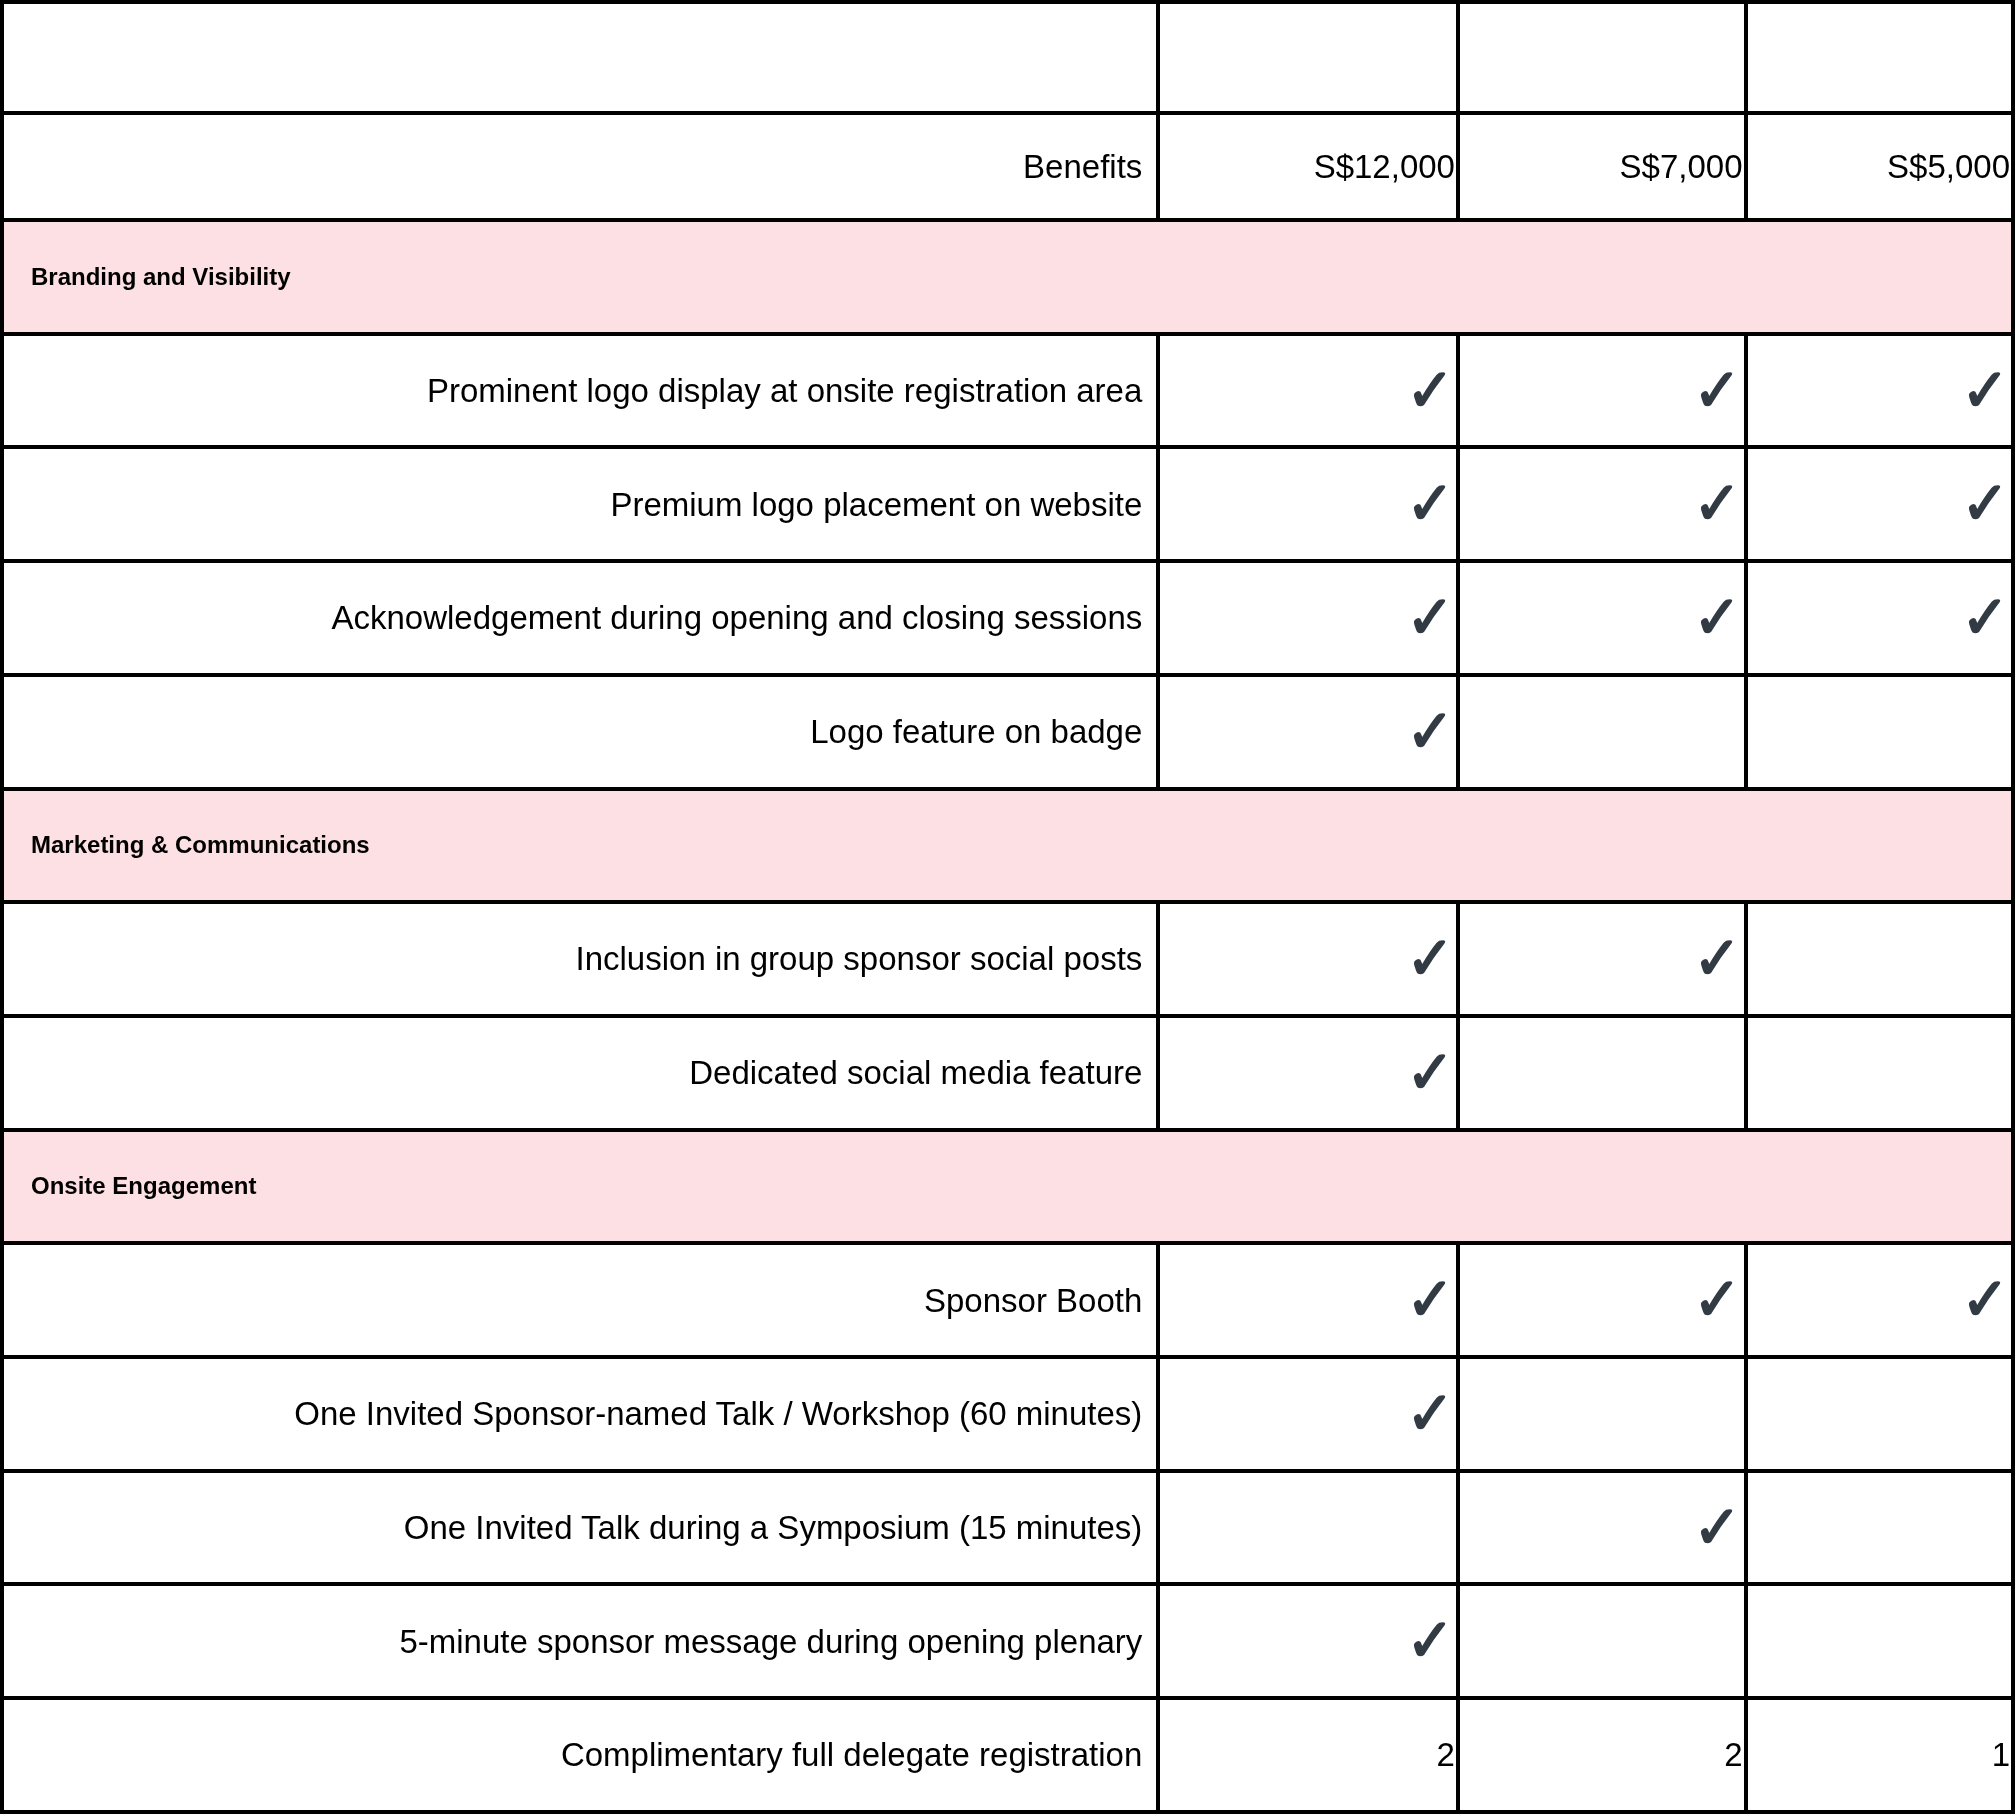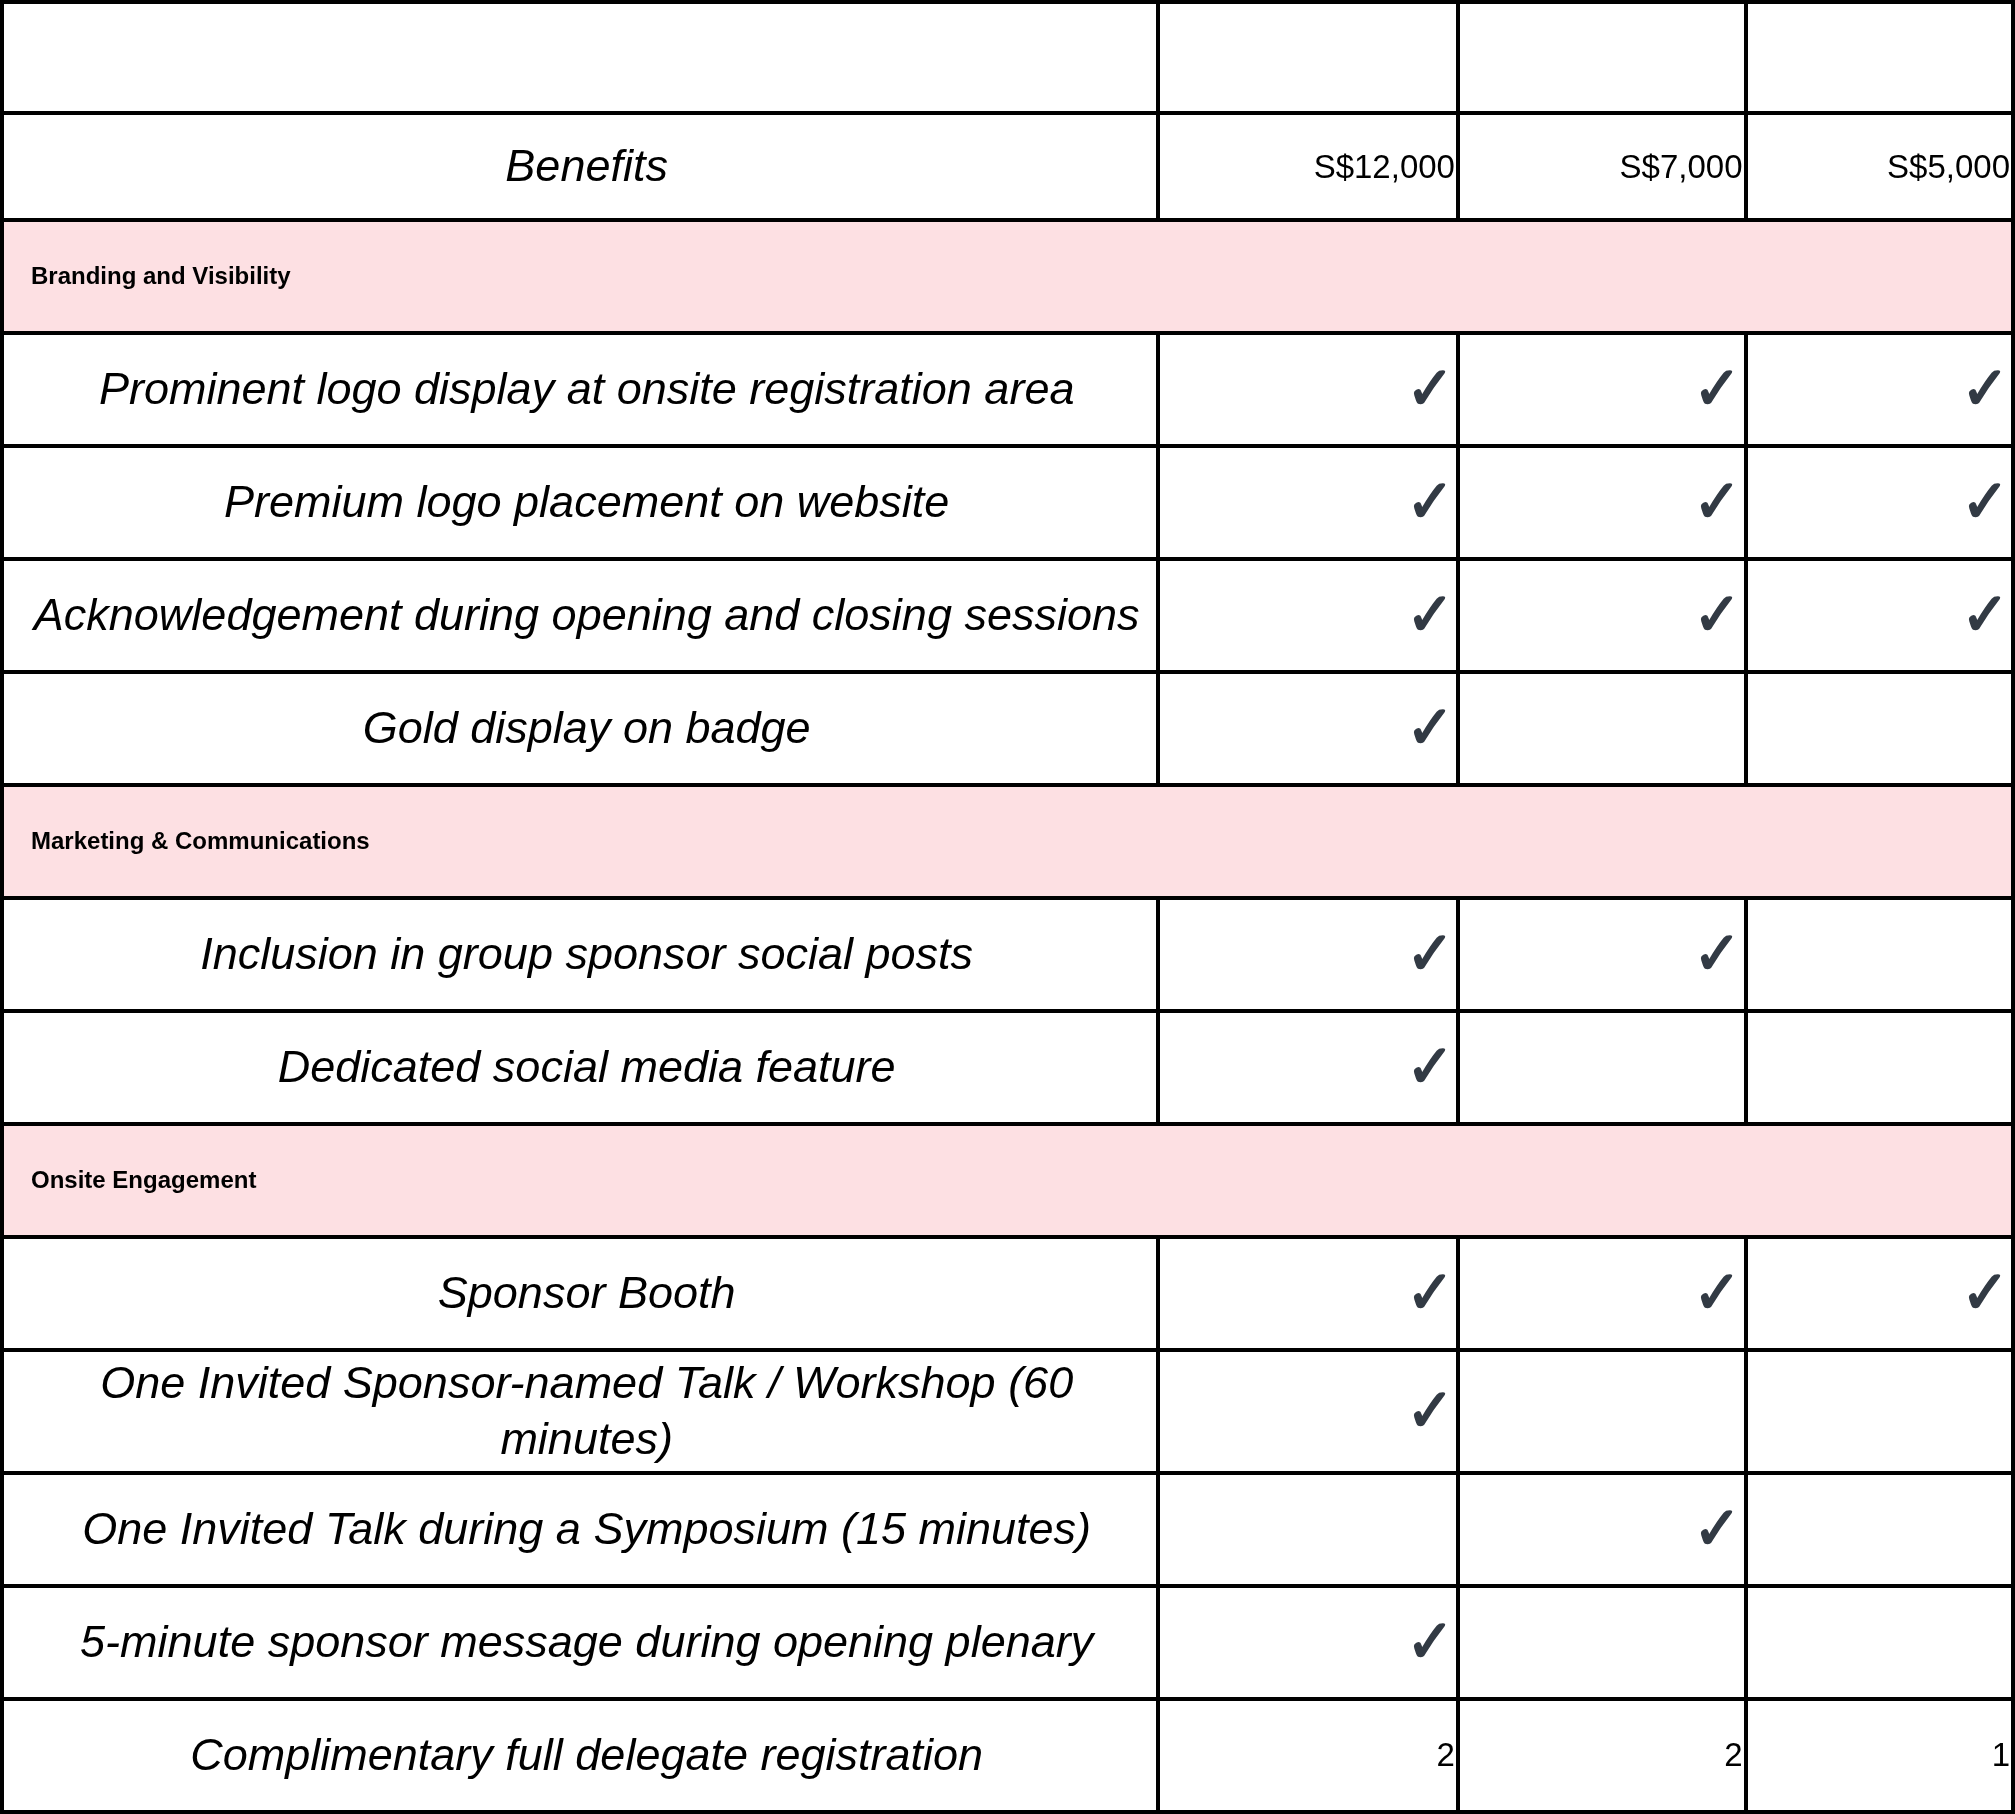--- a/index.html
+++ b/index.html
@@ -32,26 +32,25 @@
   th.tier{
     background:var(--red);
     color:#ffffff;
     font-weight:bold;
     font-size:37px;
     text-align:center;
     letter-spacing:0.4px;
   }
   td.corner{background:#ffffff;}
   td.label{
-    font-size:45px;
-    text-align:center;
+    font-size:33px;
+    text-align:right;
     padding:0 14px 0 27px;
     font-weight:400;
     line-height:1.25;
-    font-style:italic;
   }
   td.center{
     text-align:right;
     font-size:33px;
   }
   tr.section-row td{
     background:var(--pink);
     font-weight:bold;
     font-size:24px;
     text-align:left;
@@ -106,21 +105,21 @@
         <td class="center"><span class="check">✓</span></td>
         <td class="center"><span class="check">✓</span></td>
       </tr>
       <tr>
         <td class="label">Acknowledgement during opening and closing sessions</td>
         <td class="center"><span class="check">✓</span></td>
         <td class="center"><span class="check">✓</span></td>
         <td class="center"><span class="check">✓</span></td>
       </tr>
       <tr>
-        <td class="label">Gold display on badge</td>
+        <td class="label">Logo feature on badge</td>
         <td class="center"><span class="check">✓</span></td>
         <td class="center"></td>
         <td class="center"></td>
       </tr>
       <tr class="section-row">
         <td colspan="4">Marketing &amp; Communications</td>
       </tr>
       <tr>
         <td class="label">Inclusion in group sponsor social posts</td>
         <td class="center"><span class="check">✓</span></td>

